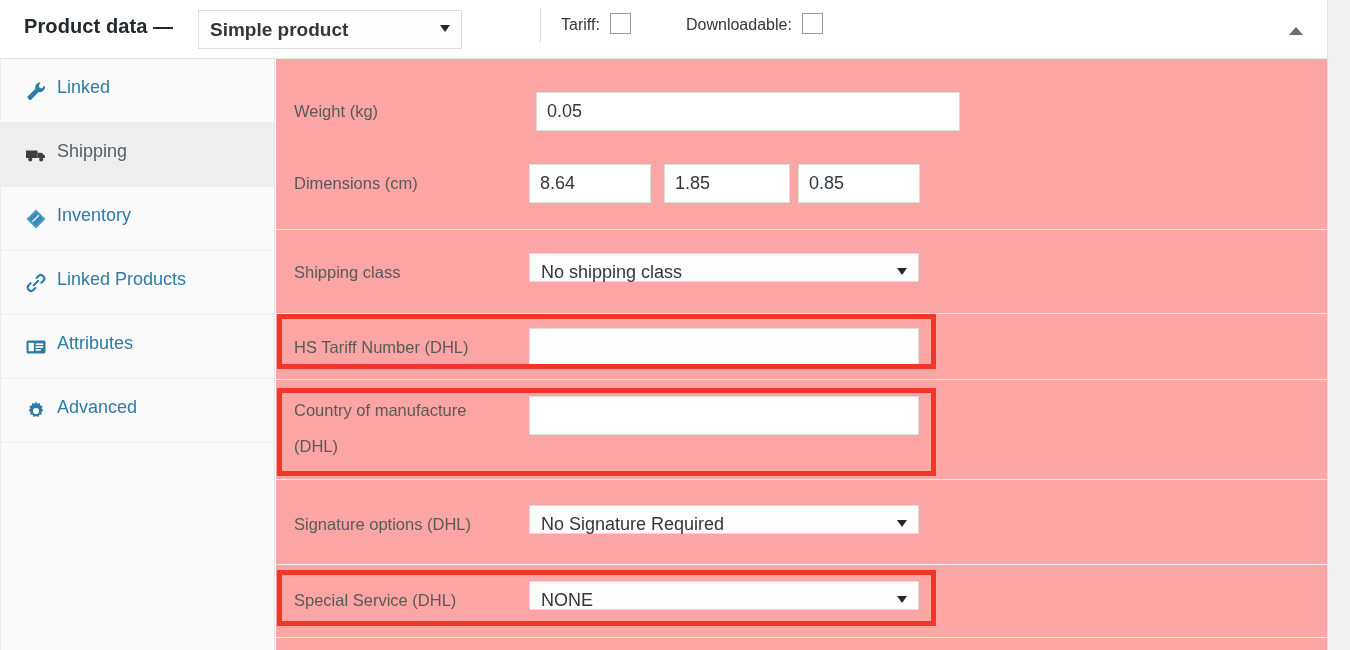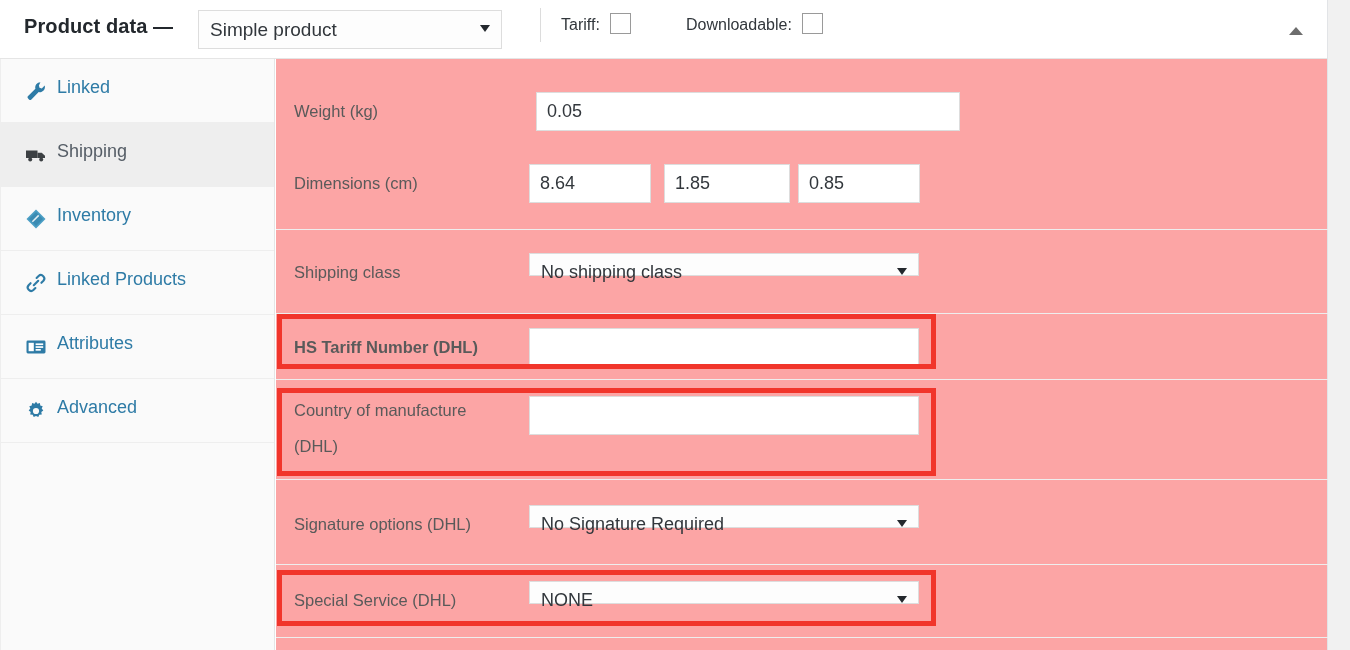--- a/index.html
+++ b/index.html
@@ -49,25 +49,26 @@
     font-size: 20px;
     font-weight: bold;
     color: #23282d;
     letter-spacing: 0.1px;
     white-space: nowrap;
   }
   .type-select {
     position: absolute;
     left: 198px;
     top: 10px;
-    width: 304px;
+    width: 264px;
     height: 39px;
     border: 1px solid #dddddd;
     background: #fdfdfd;
     box-sizing: border-box;
+    font-weight: bold;
   }
   .type-select .sel-text {
     position: absolute;
     left: 11px;
     top: 8px;
     font-size: 19px;
     color: #32373c;
     white-space: nowrap;
   }
   .type-select .caret {
@@ -224,21 +225,21 @@
     top: 8px;
     font-size: 18px;
     color: #32373c;
     white-space: nowrap;
   }
   .tselect {
     position: absolute;
     border: 1px solid #dddddd;
     background: #fdfdfd;
     box-sizing: border-box;
-    height: 23px;
+    height: 29px;
   }
   .tselect .val {
     position: absolute;
     left: 11px;
     top: 8px;
     font-size: 18px;
     color: #32373c;
     white-space: nowrap;
   }
   .tselect .caret {
@@ -403,21 +404,21 @@
       <div class="field-row" style="top:178px;height:64px;">
         <span class="field-label" style="left:18px;top:17px;">Shipping class</span>
         <div class="tselect" style="left:253px;top:16px;width:390px;">
           <span class="val">No shipping class</span>
           <span class="caret"></span>
         </div>
       </div>
 
       <div class="hr" style="top:254px;"></div>
 
-      <div class="field-row" style="top:255px;height:60px;font-weight:bold;">
+      <div class="field-row" style="top:255px;height:60px;">
         <span class="field-label" style="left:18px;top:15px;">HS Tariff Number (DHL)</span>
         <div class="tinput" style="left:253px;top:14px;width:390px;">
           <span class="val"></span>
         </div>
       </div>
 
       <div class="hr" style="top:320px;"></div>
 
       <div class="field-row" style="top:325px;height:90px;">
         <span class="field-label wrap" style="left:18px;top:8px;">

